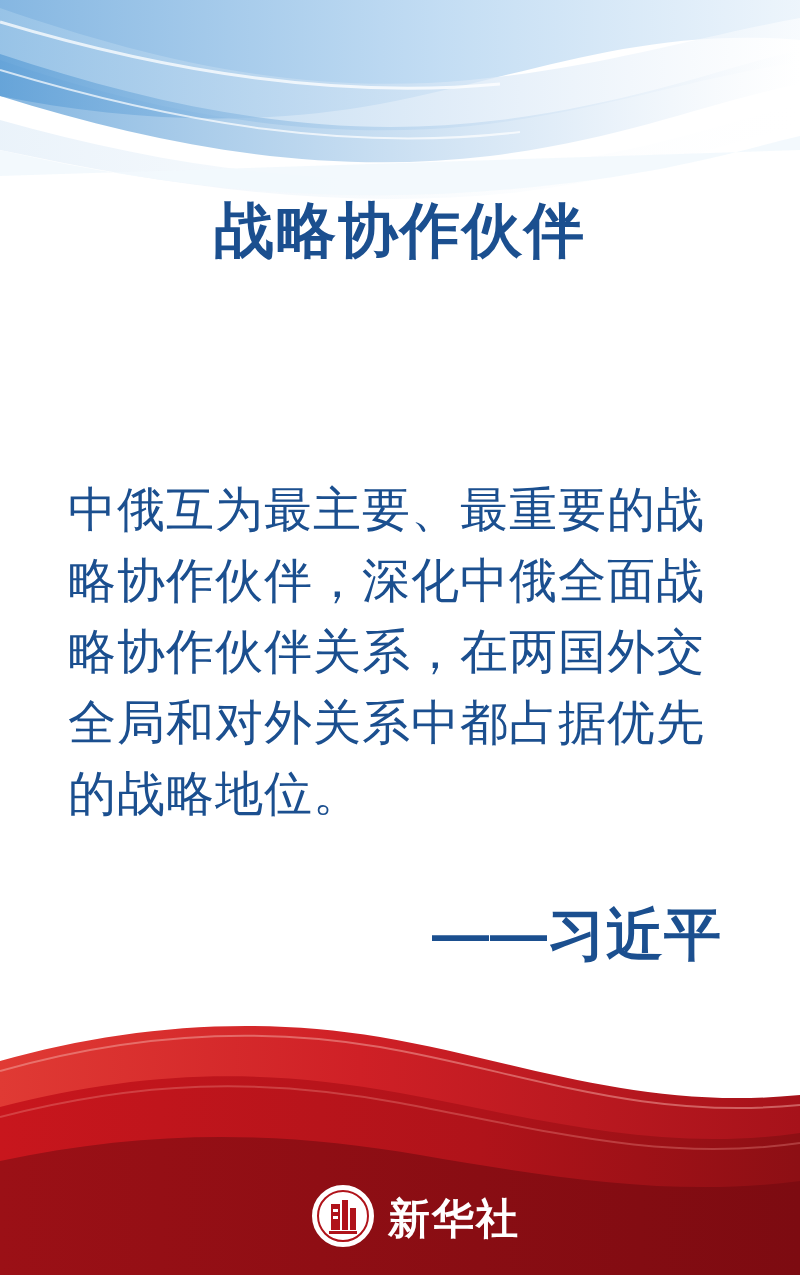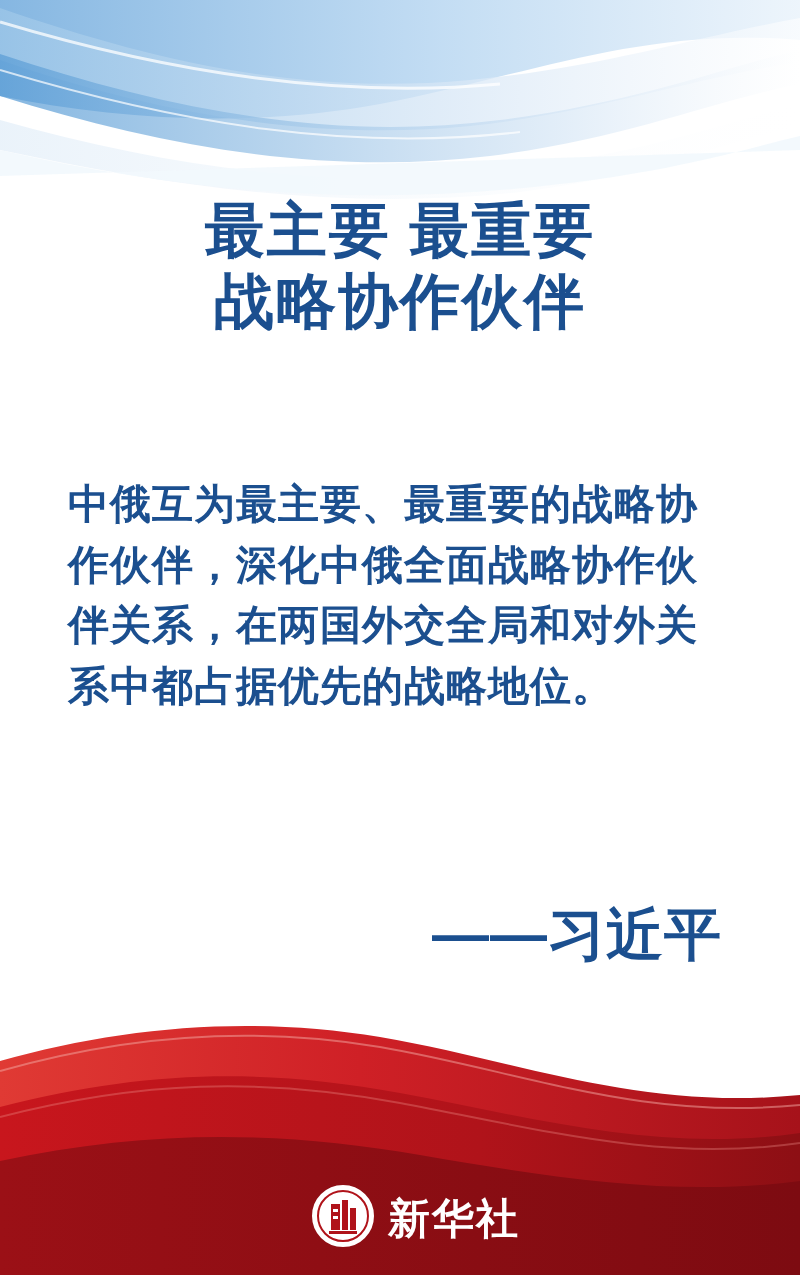--- a/index.html
+++ b/index.html
@@ -58,24 +58,24 @@
     white-space: pre;
   }
 
   
   .quote {
     position: absolute;
     left: 68px;
     top: 474px;
     width: 664px;
     color: #1b4f8f;
-    font-size: 41px;
+    font-size: 48px;
     line-height: 1.48;
     letter-spacing: 1px;
-    font-weight: bold;
+    font-weight: normal;
   }
 
   
   .attrib {
     position: absolute;
     right: 78px;
     top: 900px;
     width: 540px;
     text-align: right;
     color: #1b4f8f;
@@ -159,21 +159,20 @@
       <path d="M0,8 C150,60 300,96 470,80 C600,68 700,36 800,18 L800,62 C690,78 600,112 470,126 C310,142 150,112 0,60 Z" fill="url(#gb2)"></path>
       <path d="M0,54 C170,110 330,142 500,120 C640,102 720,68 800,50 L800,84 C700,104 630,138 490,156 C320,176 160,146 0,96 Z" fill="url(#gb3)"></path>
       <path d="M0,120 C180,170 340,192 520,168 C660,150 730,120 800,104 L800,126 C710,146 650,176 520,192 C340,212 170,186 0,150 Z" fill="url(#gb4)"></path>
       <path d="M0,150 C200,196 380,206 560,184 C680,170 740,150 800,136 L800,150 L0,176 Z" fill="#f2f8fd" opacity="0.9"></path>
       <path d="M0,22 C160,70 330,100 500,84" fill="none" stroke="#ffffff" stroke-width="3" opacity="0.75"></path>
       <path d="M0,70 C180,124 350,152 520,132" fill="none" stroke="#ffffff" stroke-width="2" opacity="0.7"></path>
     </svg>
   </div>
 
   <div class="headline">
-    <span class="line">最主要 最重要</span>
     <span class="line">战略协作伙伴</span>
   </div>
 
   <div class="quote">中俄互为最主要、最重要的战略协作伙伴，深化中俄全面战略协作伙伴关系，在两国外交全局和对外关系中都占据优先的战略地位。</div>
 
   <div class="attrib">
     <div class="attrib-name">——习近平</div>
     <div class="attrib-sub">
       <div>同俄罗斯总统普京会谈</div>
       <div>2013年3月22日 莫斯科</div>

